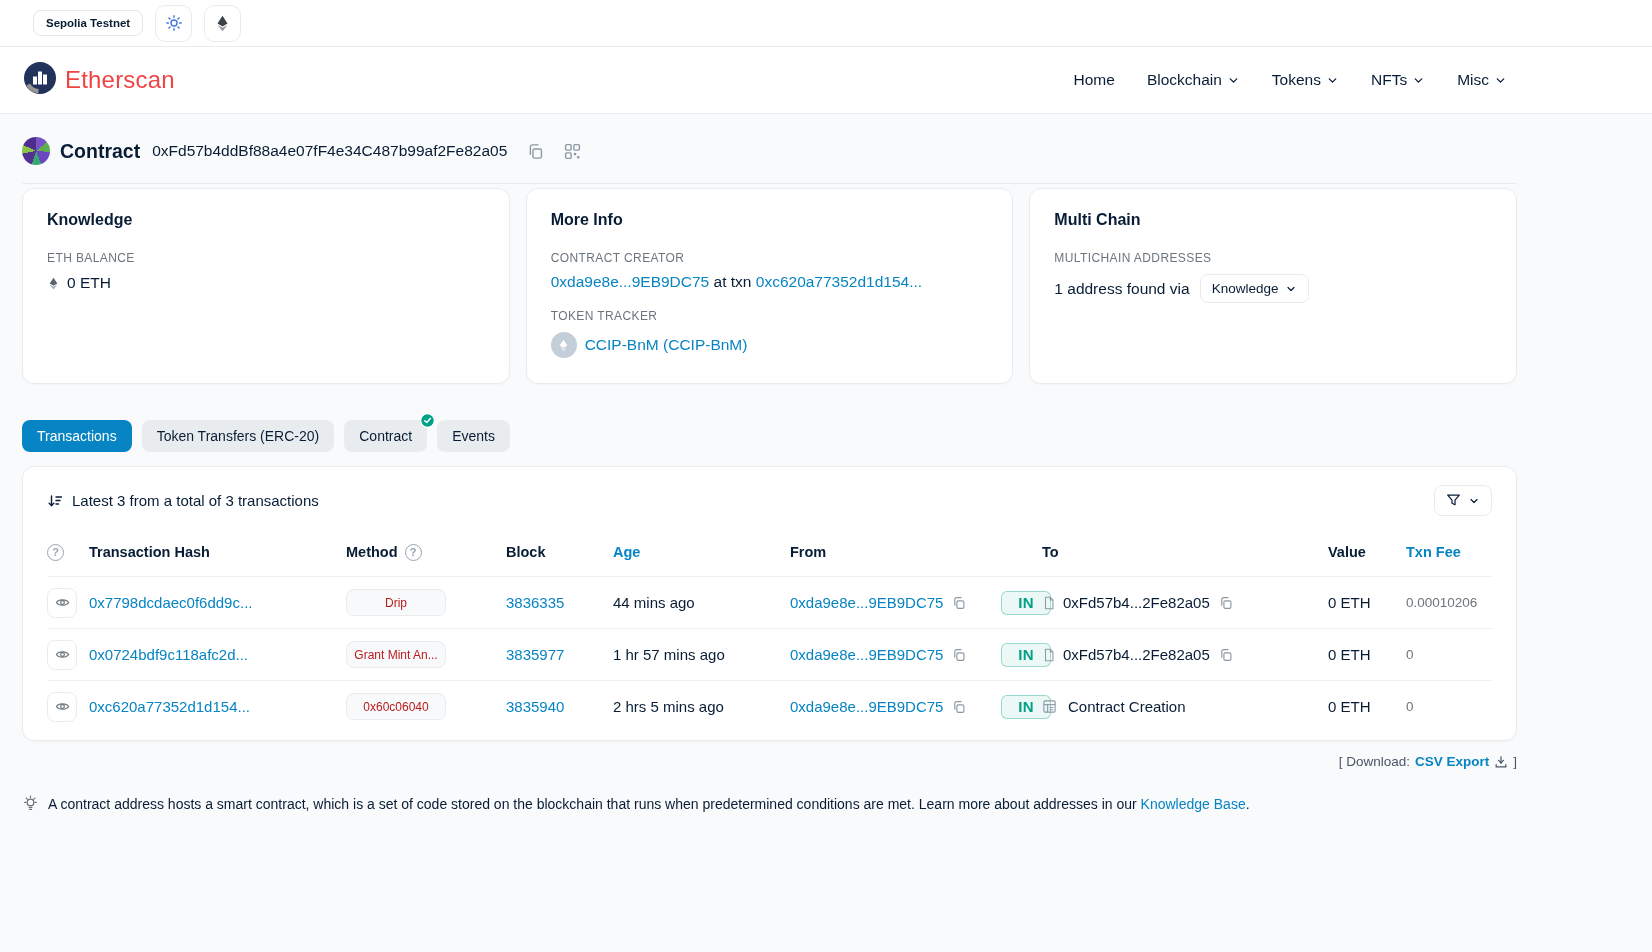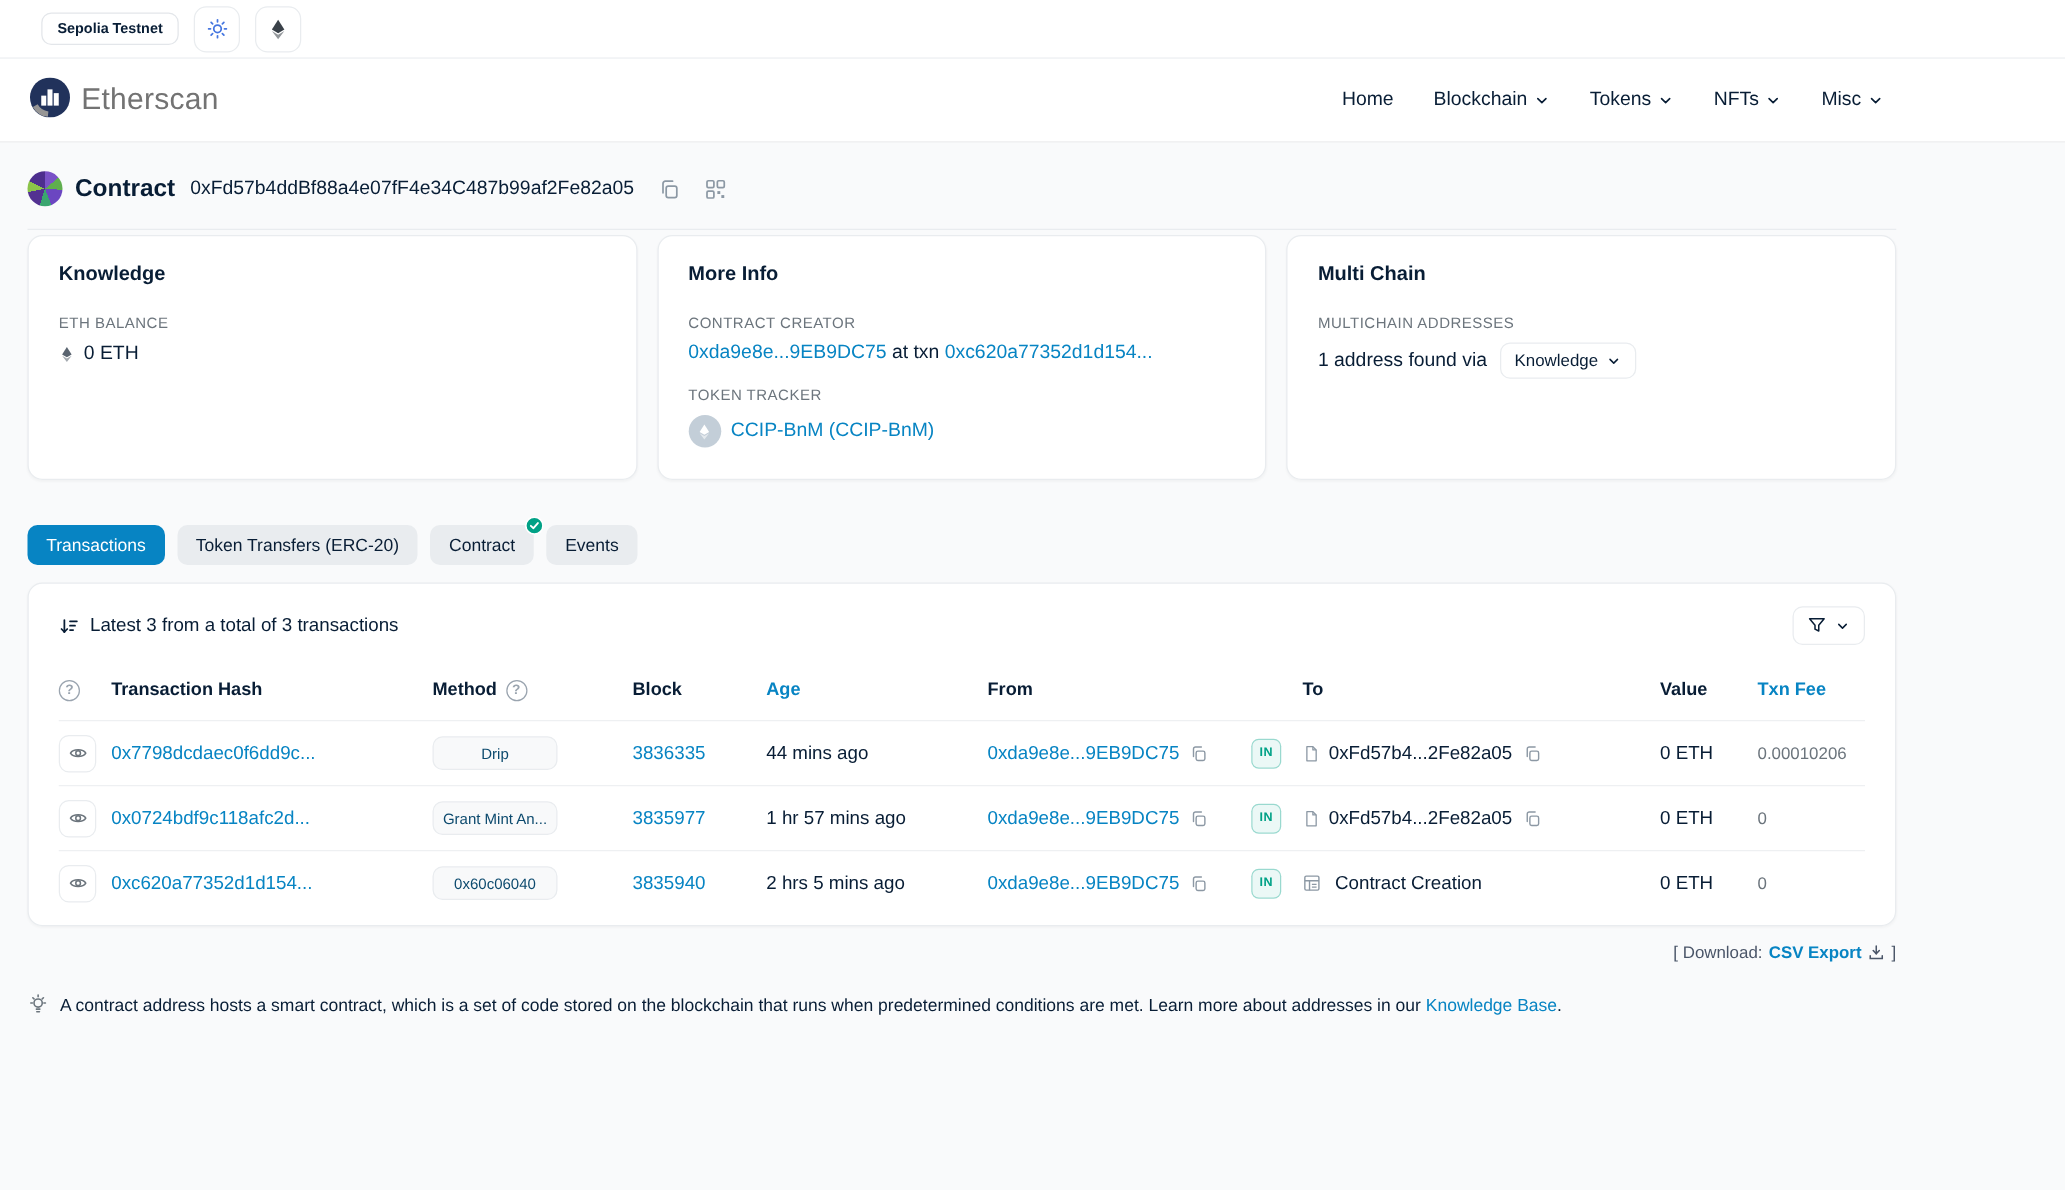--- a/index.html
+++ b/index.html
@@ -35,21 +35,21 @@
     width:37px; height:37px; border:1px solid #e9ecef; border-radius:10px;
     background:#fff; display:flex; align-items:center; justify-content:center; cursor:pointer;
   }
 
   
   .navbar {
     height:66px; background:#fff; display:flex; align-items:center;
     padding:0 145px 0 24px; box-shadow:0 1px 0 rgba(0,0,0,.05);
   }
   .brand { display:flex; align-items:center; gap:9px; }
-  .brand-name { font-size:24px; font-weight:500; color:#737373; letter-spacing:.2px; }
+  .brand-name { font-size:24px; font-weight:500; color:#ef4444; letter-spacing:.2px; }
   .nav-items { margin-left:auto; display:flex; align-items:center; gap:32px; }
   .nav-item { display:flex; align-items:center; gap:5px; font-size:15.5px; color:#081d35; cursor:pointer; }
   .nav-item .chev { color:#081d35; }
 
   
   .container { width:1495px; margin-left:22px; }
 
   
   .page-header { display:flex; align-items:center; gap:10px; padding:24px 0 18px; }
   .avatar {
@@ -123,27 +123,27 @@
     display:inline-flex; align-items:center; justify-content:center; flex:none;
   }
   .trow { height:52px; border-top:1px solid #eef0f2; font-size:15px; }
   .eye-btn {
     width:30px; height:30px; border:1px solid #e9ecef; border-radius:8px; background:#fff;
     color:#6c757d; display:flex; align-items:center; justify-content:center; cursor:pointer;
   }
   .method-pill {
     width:100px; height:27px; border:1px solid #e9ecef; background:#f8f9fa; border-radius:8px;
     display:flex; align-items:center; justify-content:center;
-    font-size:12px; color:#0c4a6e; white-space:nowrap; overflow:hidden;
+    font-size:12px; color:#b91c1c; white-space:nowrap; overflow:hidden;
   }
   .cell-flex { display:flex; align-items:center; }
   .copy-btn { color:#8c98a4; margin-left:9px; cursor:pointer; display:inline-flex; background:none; border:0; padding:0; }
   .badge-in {
-    width:24px; height:24px; border:1px solid rgba(0,161,134,.35); background:rgba(0,161,134,.08);
-    color:#00a186; border-radius:6px; font-size:10px; font-weight:700; letter-spacing:.3px;
+    width:50px; height:24px; border:1px solid rgba(0,161,134,.35); background:rgba(0,161,134,.08);
+    color:#00a186; border-radius:6px; font-size:15px; font-weight:700; letter-spacing:.3px;
     display:flex; align-items:center; justify-content:center;
   }
   .doc-icon { color:#8c98a4; margin-right:7px; display:inline-flex; }
   .fee { color:#6c757d; font-size:13.5px; }
 
   .download-row {
     display:flex; justify-content:flex-end; align-items:center; gap:5px;
     margin-top:13px; font-size:13.5px; color:#4a5568; width:1495px;
   }
   .download-link { color:#0784c3; font-weight:700; display:inline-flex; align-items:center; gap:5px; }

